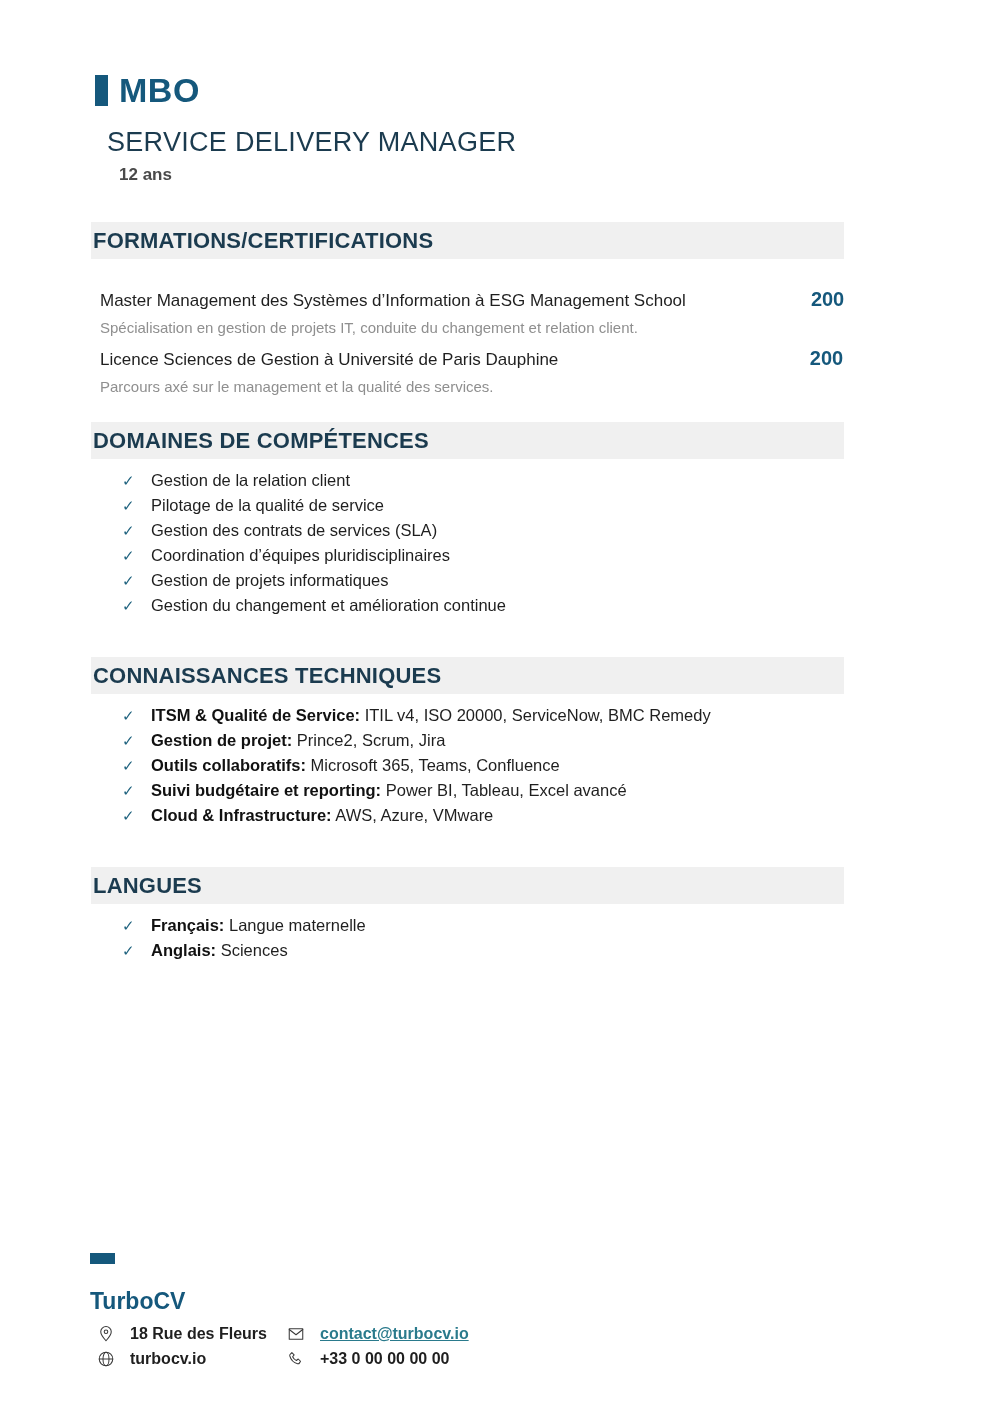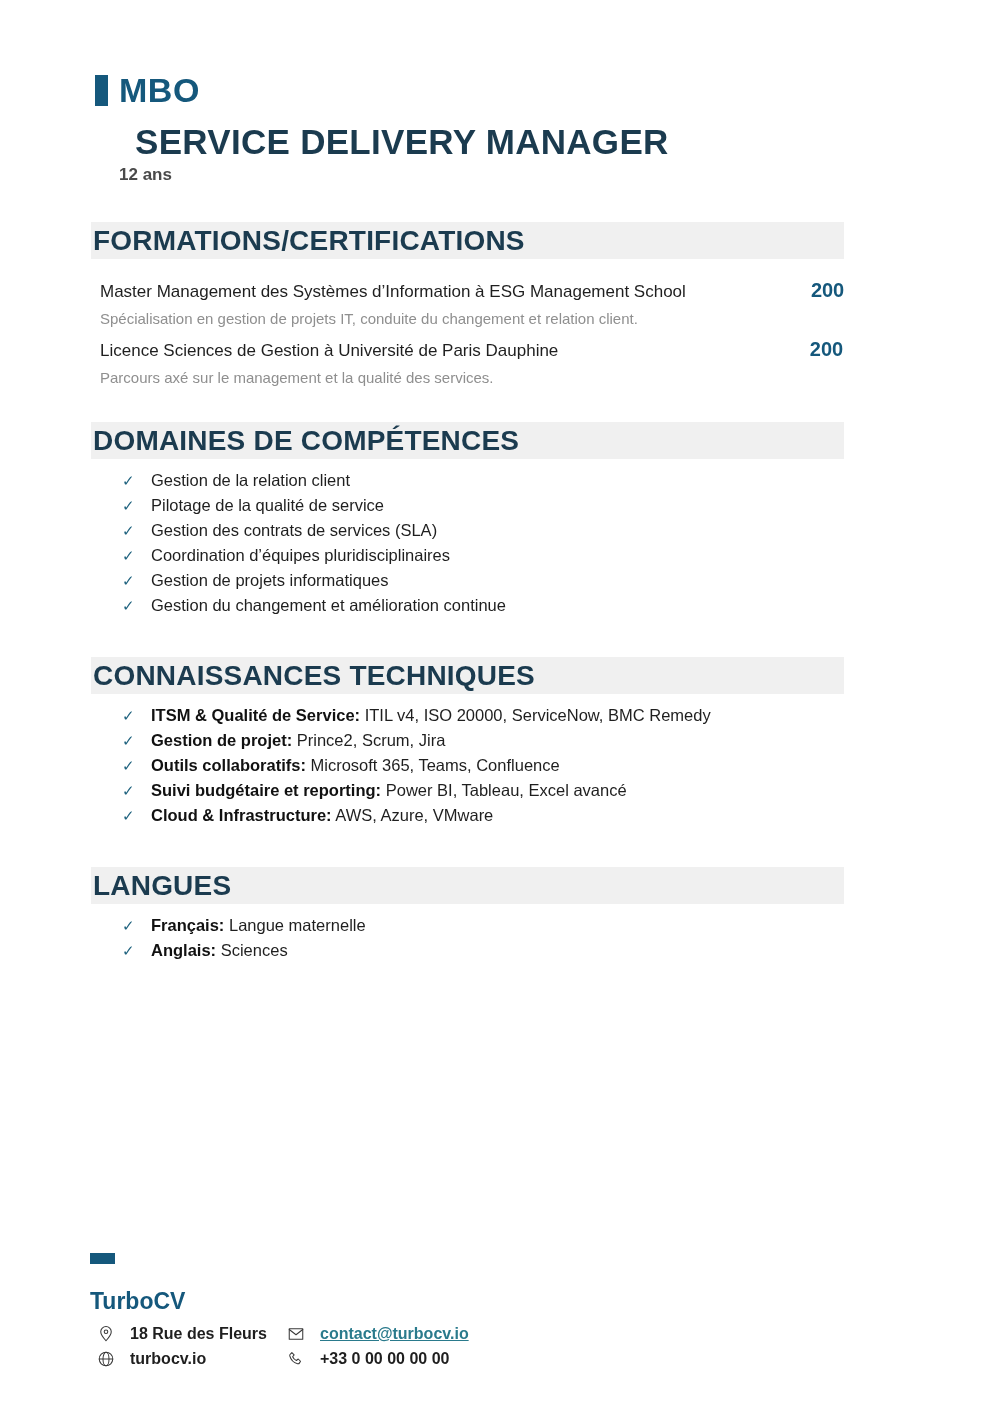--- a/index.html
+++ b/index.html
@@ -13,34 +13,34 @@
   *{margin:0;padding:0;box-sizing:border-box;}
   html,body{background:#fff;}
   body{font-family:"Liberation Sans",sans-serif;}
   .page{position:relative;width:844px;height:1404px;background:#fff;overflow:hidden;}
 
   
   .header{position:absolute;left:95px;top:73px;}
   .brand-row{display:flex;align-items:center;gap:11px;}
   .brand-bar{width:13px;height:31px;background:var(--brand);}
   .initials{font-size:34px;line-height:34px;font-weight:700;color:var(--brand);letter-spacing:.5px;}
-  .job-title{margin-top:20px;margin-left:40px;font-size:35px;line-height:30px;font-weight:700;color:var(--heading);letter-spacing:.3px;}
+  .job-title{margin-top:20px;margin-left:12px;font-size:27px;line-height:30px;font-weight:400;color:var(--heading);letter-spacing:.3px;}
   .experience{margin-left:24px;margin-top:8px;font-size:17px;font-weight:600;color:#4a4a4a;}
 
   
   .section{position:absolute;left:91px;width:832px;}
   #sec-formations{top:222px;}
   #sec-competences{top:422px;}
   #sec-techniques{top:657px;}
   #sec-langues{top:867px;}
   .sec-bar{width:814px;height:37px;background:var(--barbg);display:flex;align-items:center;}
-  .sec-bar h2{font-size:28px;font-weight:700;color:var(--heading);padding-left:2px;letter-spacing:.2px;}
-
-  
-  .edu-list{margin-top:20px;padding-left:9px;width:830px;}
+  .sec-bar h2{font-size:22px;font-weight:700;color:var(--heading);padding-left:2px;letter-spacing:.2px;}
+
+  
+  .edu-list{margin-top:29px;padding-left:9px;width:830px;}
   .edu{margin-bottom:10px;}
   .edu-head{display:flex;justify-content:space-between;align-items:baseline;}
   .edu-title{font-size:17px;line-height:22px;color:var(--body);}
   .edu-dates{font-size:20px;font-weight:700;color:var(--brand);white-space:nowrap;padding-left:20px;}
   .edu-desc{margin-top:6px;font-size:15px;line-height:19px;color:var(--muted);}
 
   
   .check-list{margin-top:9px;list-style:none;}
   .check-list li{display:flex;align-items:baseline;line-height:25px;font-size:16.5px;color:var(--body);padding-left:31px;}
   .check{color:#20637f;width:29px;flex:none;font-size:15px;}

